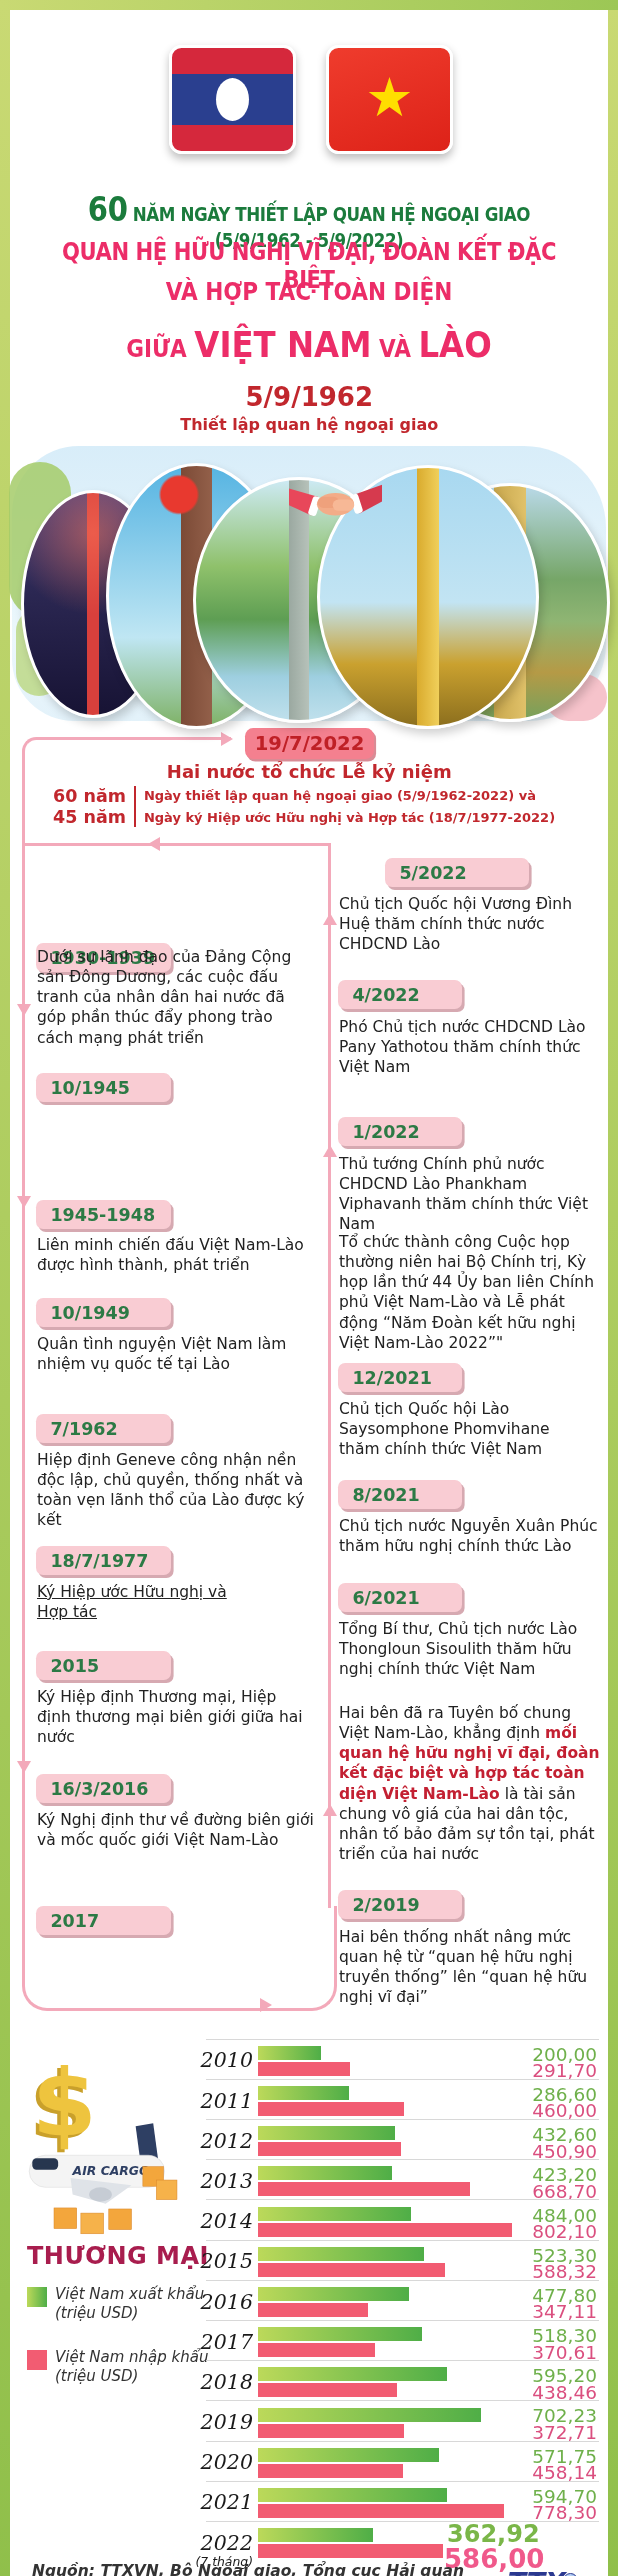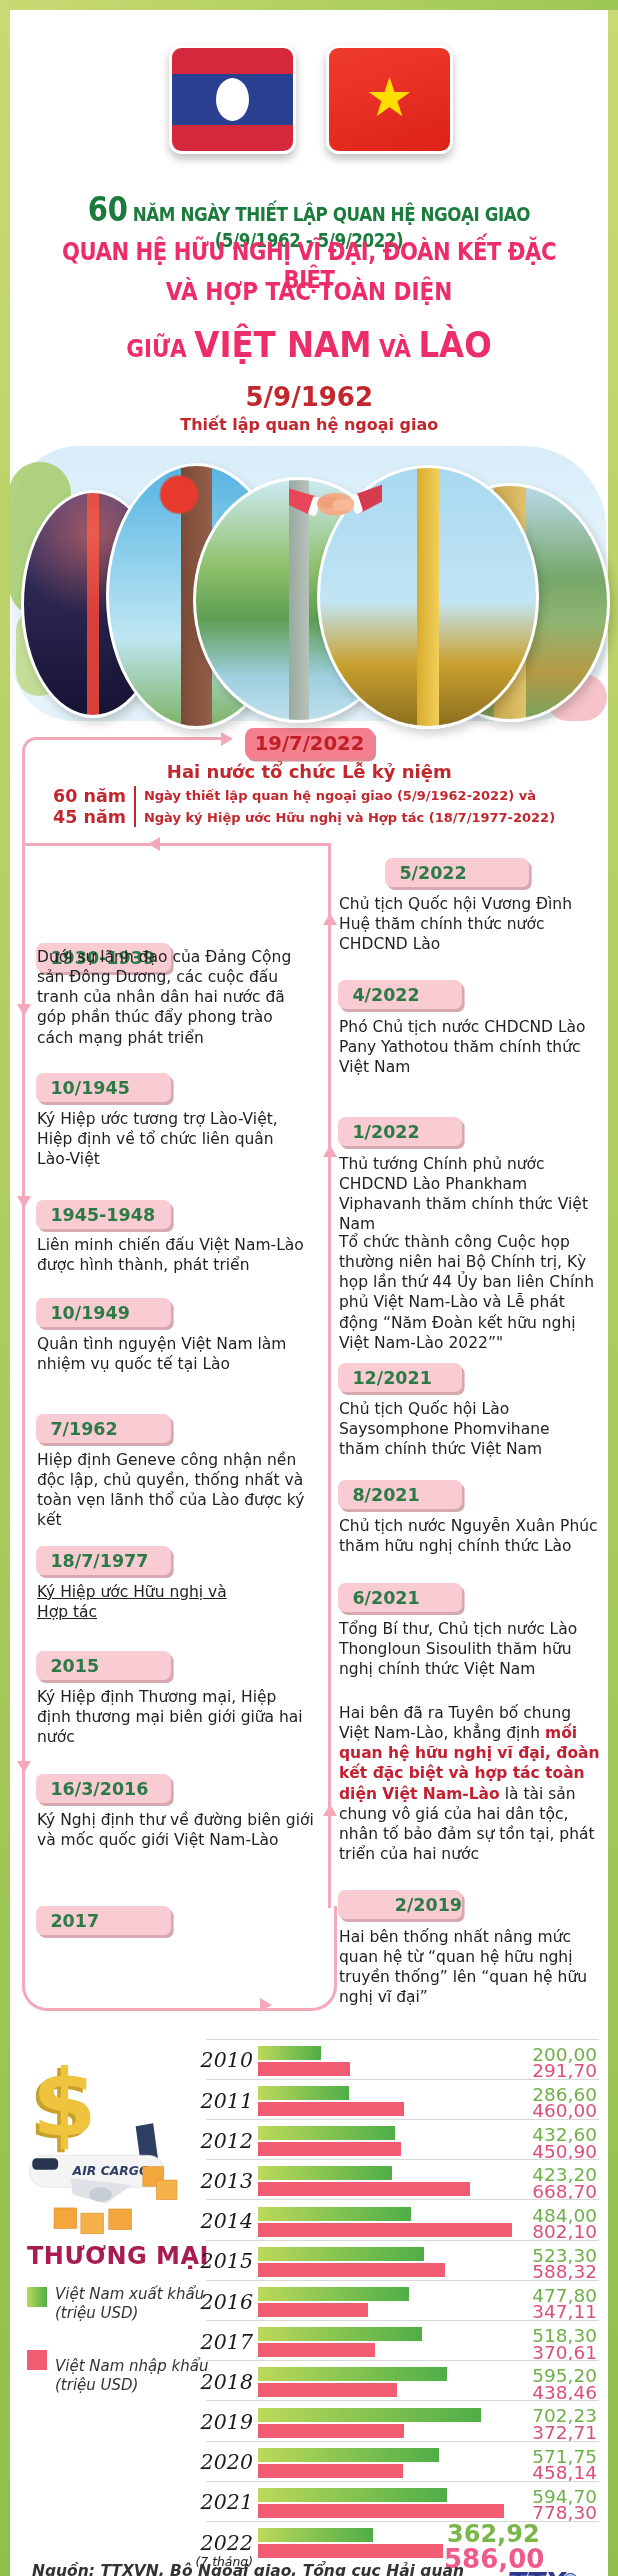--- a/index.html
+++ b/index.html
@@ -132,21 +132,20 @@
     <div class="lbl">60 năm</div>
     <div class="div" style="grid-column:2"></div>
     <div class="txt">Ngày thiết lập quan hệ ngoại giao (5/9/1962-2022) và</div>
     <div class="lbl">45 năm</div>
     <div class="txt" style="grid-column:3">Ngày ký Hiệp ước Hữu nghị và Hợp tác (18/7/1977-2022)</div>
   </div>
 
   <div class="badge" style="left:36px;top:943px;"><span>1930-1939</span></div>
   <div class="body-txt" style="left:37px;top:947px;width:268px;">Dưới sự lãnh đạo của Đảng Cộng sản Đông Dương, các cuộc đấu tranh của nhân dân hai nước đã góp phần thúc đẩy phong trào cách mạng phát triển</div>
   <div class="badge" style="left:36px;top:1073px;"><span>10/1945</span></div>
-  <div class="body-txt" style="left:37px;top:1109px;width:268px;">Ký Hiệp ước tương trợ Lào-Việt, Hiệp định về tổ chức liên quân Lào-Việt</div>
   <div class="badge" style="left:36px;top:1200px;"><span>1945-1948</span></div>
   <div class="body-txt" style="left:37px;top:1235px;width:268px;">Liên minh chiến đấu Việt Nam-Lào được hình thành, phát triển</div>
   <div class="badge" style="left:36px;top:1298px;"><span>10/1949</span></div>
   <div class="body-txt" style="left:37px;top:1334px;width:268px;">Quân tình nguyện Việt Nam làm nhiệm vụ quốc tế tại Lào</div>
   <div class="badge" style="left:36px;top:1414px;"><span>7/1962</span></div>
   <div class="body-txt" style="left:37px;top:1450px;width:273px;">Hiệp định Geneve công nhận nền độc lập, chủ quyền, thống nhất và toàn vẹn lãnh thổ của Lào được ký kết</div>
   <div class="badge" style="left:36px;top:1546px;"><span>18/7/1977</span></div>
   <div class="body-txt" style="left:37px;top:1582px;width:196px;text-decoration:underline;">Ký Hiệp ước Hữu nghị và Hợp tác</div>
   <div class="badge" style="left:36px;top:1651px;"><span>2015</span></div>
   <div class="body-txt" style="left:37px;top:1687px;width:278px;">Ký Hiệp định Thương mại, Hiệp định thương mại biên giới giữa hai nước</div>
@@ -163,21 +162,21 @@
   <div class="body-txt" style="left:339px;top:1232px;width:263px;">Tổ chức thành công Cuộc họp thường niên hai Bộ Chính trị, Kỳ họp lần thứ 44 Ủy ban liên Chính phủ Việt Nam-Lào và Lễ phát động “Năm Đoàn kết hữu nghị Việt Nam-Lào 2022”"</div>
   <div class="badge" style="left:338px;top:1363px;width:124px;"><span>12/2021</span></div>
   <div class="body-txt" style="left:339px;top:1399px;width:247px;">Chủ tịch Quốc hội Lào Saysomphone Phomvihane thăm chính thức Việt Nam</div>
   <div class="badge" style="left:338px;top:1480px;width:124px;"><span>8/2021</span></div>
   <div class="body-txt" style="left:339px;top:1516px;width:263px;">Chủ tịch nước Nguyễn Xuân Phúc thăm hữu nghị chính thức Lào</div>
   <div class="badge" style="left:338px;top:1583px;width:124px;"><span>6/2021</span></div>
   <div class="body-txt" style="left:339px;top:1619px;width:268px;">Tổng Bí thư, Chủ tịch nước Lào Thongloun Sisoulith thăm hữu nghị chính thức Việt Nam</div>
   <div class="body-txt" style="left:339px;top:1703px;width:263px;">
     <span>Hai bên đã ra Tuyên bố chung Việt Nam-Lào, khẳng định </span><span class="redbold">mối quan hệ hữu nghị vĩ đại, đoàn kết đặc biệt và hợp tác toàn diện Việt Nam-Lào</span><span> là tài sản chung vô giá của hai dân tộc, nhân tố bảo đảm sự tồn tại, phát triển của hai nước</span>
   </div>
-  <div class="badge" style="left:338px;top:1890px;width:124px;text-align:right;"><span>2/2019</span></div>
+  <div class="badge" style="left:338px;top:1890px;width:124px;"><span>2/2019</span></div>
   <div class="body-txt" style="left:339px;top:1927px;width:263px;">Hai bên thống nhất nâng mức quan hệ từ “quan hệ hữu nghị truyền thống” lên “quan hệ hữu nghị vĩ đại”</div>
 
   <div class="dollar">$</div>
   <svg class="abs" style="left:23px;top:2117px;" width="155" height="124" viewBox="0 0 300 240">
     <polygon points="218,18 252,12 262,86 228,92" fill="#2e3f63"></polygon>
     <rect x="12" y="74" width="262" height="62" rx="31" fill="#f4f4f4" stroke="#d8d8d8"></rect>
     <rect x="18" y="80" width="50" height="22" rx="8" fill="#27364f"></rect>
     <polygon points="92,118 210,132 160,168 96,150" fill="#dfe3e8"></polygon>
     <ellipse cx="150" cy="150" rx="22" ry="14" fill="#c6ccd4"></ellipse>
     <text x="96" y="112" font-size="24" font-style="italic" font-weight="bold" fill="#2e3f63" id="plane-label">AIR CARGO</text>
@@ -188,21 +187,21 @@
       <rect x="112" y="186" width="44" height="40" fill="#f6b24a" stroke="#d9862a"></rect>
       <rect x="166" y="178" width="44" height="40" fill="#f3a63c" stroke="#d9862a"></rect>
     </g>
   </svg>
   <div class="trade-title">THƯƠNG MẠI</div>
   <div class="leg-sq" style="left:27px;top:2287px;background:linear-gradient(90deg,#bcd95a,#4fae47);"></div>
   <div class="leg-txt" style="left:55px;top:2285px;">
     <span>Việt Nam xuất khẩu</span><br><span>(triệu USD)</span>
   </div>
   <div class="leg-sq" style="left:27px;top:2350px;background:#f25c72;"></div>
-  <div class="leg-txt" style="left:55px;top:2348px;margin-top:9px;">
+  <div class="leg-txt" style="left:55px;top:2348px;">
     <span>Việt Nam nhập khẩu</span><br><span>(triệu USD)</span>
   </div>
 
   <div id="chart-rows" class="abs" style="left:0;top:0;width:618px;height:2615px;pointer-events:none;">
       <div style="position: absolute; left: 206px; top: 2039px; width: 393px; height: 0.5px; background: rgb(216, 216, 216);"></div>
       <div style="position: absolute; left: 165px; top: 2048px; width: 88px; text-align: right; font: italic 500 20.6px &quot;DejaVu Serif&quot;, serif; color: rgb(26, 26, 26);">2010</div>
       <div style="position: absolute; left: 258px; top: 2046px; width: 63px; height: 14px; background: linear-gradient(90deg, rgb(188, 217, 90), rgb(79, 174, 71));"></div>
       <div style="position: absolute; left: 258px; top: 2062px; width: 92px; height: 14px; background: rgb(242, 92, 114);"></div>
       <div style="position: absolute; left: 489px; top: 2044px; width: 108px; text-align: right; font: 500 18.5px &quot;DejaVu Sans&quot;, sans-serif; color: rgb(111, 176, 75);">200,00</div>
       <div style="position: absolute; left: 489px; top: 2060px; width: 108px; text-align: right; font: 500 18.5px &quot;DejaVu Sans&quot;, sans-serif; color: rgb(218, 79, 127);">291,70</div>

